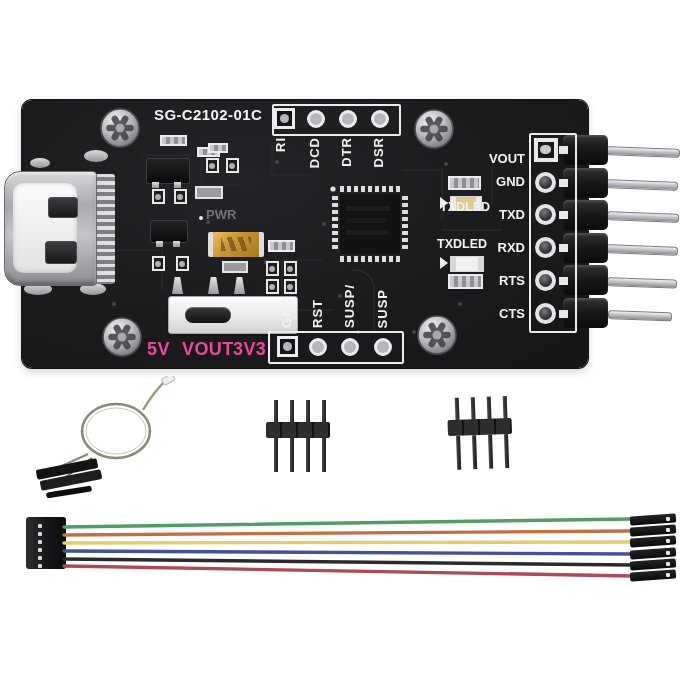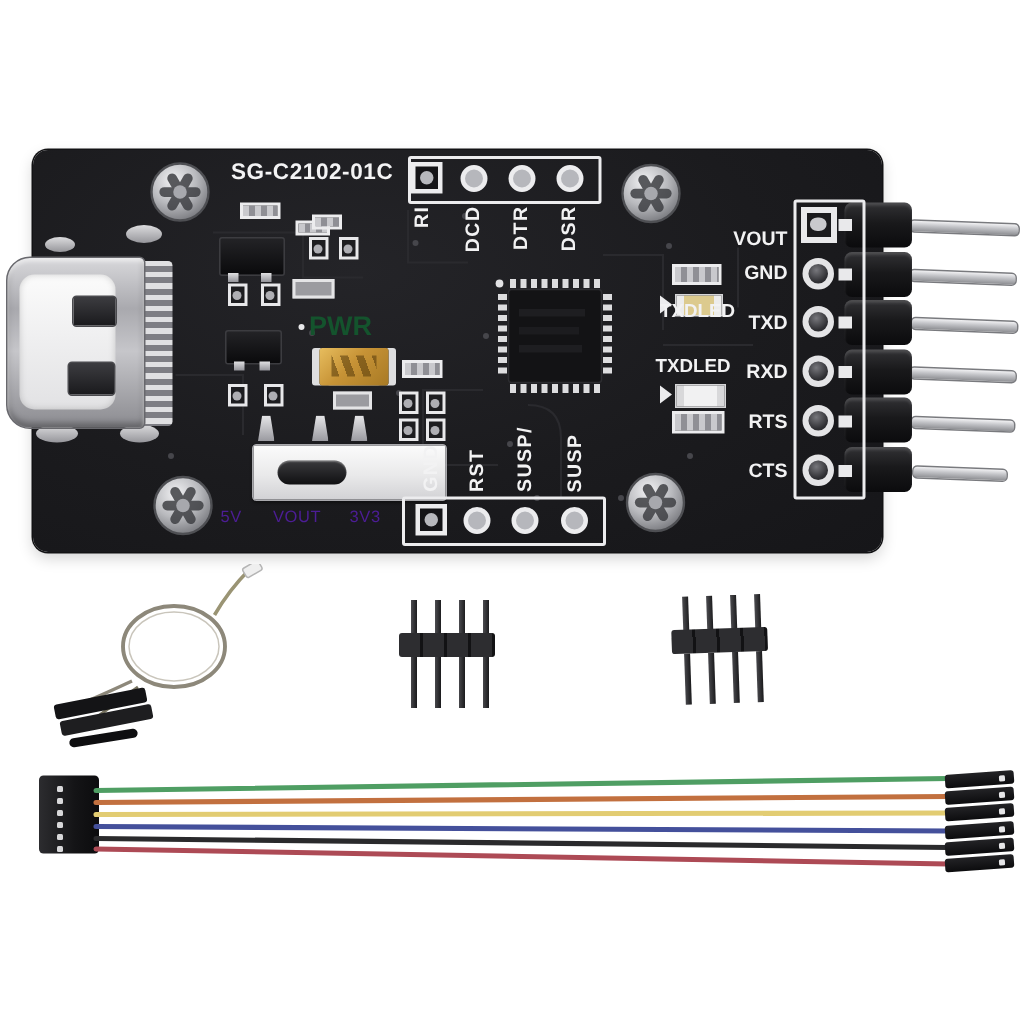--- a/index.html
+++ b/index.html
@@ -17,21 +17,21 @@
   .silkbox{position:absolute;border:2.5px solid #ececee;border-radius:2px;}
   .padrd{position:absolute;width:12px;height:12px;border-radius:50%;background:#b6b7bc;
          border:3px solid #ececee;}
   .padsq{position:absolute;width:15px;height:15px;background:#141417;border:3px solid #ececee;}
   .padsq i{position:absolute;left:3px;top:3px;width:9px;height:9px;border-radius:50%;background:#b6b7bc;}
   .vlabel{position:absolute;writing-mode:vertical-rl;transform:rotate(180deg);color:#f2f2f3;
           font-weight:bold;font-size:13px;letter-spacing:1px;white-space:nowrap;line-height:14px;}
   .hlabel{position:absolute;left:447px;width:78px;text-align:right;color:#f2f2f3;font-weight:bold;
           font-size:13px;line-height:13px;}
   .ledlabel{position:absolute;color:#f2f2f3;font-weight:bold;font-size:12.5px;line-height:13px;}
-  .pwr{position:absolute;left:206px;top:207px;color:#14532d;font-weight:bold;font-size:18px;}
+  .pwr{position:absolute;left:206px;top:207px;color:#737373;font-weight:bold;font-size:13px;}
   .pwrdot{position:absolute;left:199px;top:216px;width:4px;height:4px;background:#e8e8ea;border-radius:50%;}
   
   .res{position:absolute;border:2.5px solid #ececee;background:
        repeating-linear-gradient(90deg,#c9c9cd 0 4px,#8f8f95 4px 8px);}
   .comp{position:absolute;border:2px solid #e4e4e6;background:#9b9ba0;}
   .padu{position:absolute;width:9px;height:11px;border:2.5px solid #e8e8ea;background:#1d1d20;}
   .padu i{position:absolute;left:1px;top:2.5px;width:6px;height:6px;border-radius:50%;background:#aeaeb3;}
   .sot{position:absolute;background:linear-gradient(180deg,#232326,#0a0a0c);border:1px solid #3c3c40;border-radius:2px;}
   .lead{position:absolute;width:7px;height:6px;background:linear-gradient(180deg,#e0e0e2,#94949a);}
   .crystal{position:absolute;left:213px;top:232px;width:46px;height:25px;border-radius:2px;
@@ -43,21 +43,21 @@
   .tri{position:absolute;width:0;height:0;border-left:8px solid #ececee;
        border-top:6px solid transparent;border-bottom:6px solid transparent;}
   .post{position:absolute;width:11px;height:17px;background:linear-gradient(180deg,#e6e6e8,#9a9aa0);
         clip-path:polygon(25% 0,75% 0,100% 100%,0 100%);}
   
   .switch{position:absolute;left:168px;top:296px;width:128px;height:36px;border-radius:3px;
           background:linear-gradient(180deg,#fbfbfb 0%,#e9e9ea 55%,#d2d2d5 100%);
           border:1px solid #a9a9ad;box-shadow:0 1px 2px rgba(0,0,0,.4);}
   .slider{position:absolute;left:16px;top:10px;width:46px;height:16px;border-radius:8px;
           background:linear-gradient(180deg,#3a3a3d,#101012);box-shadow:inset 0 1px 1px rgba(255,255,255,.3);}
-  .swlabel{position:absolute;color:#4c1d95;font-weight:normal;font-size:11px;letter-spacing:.4px;}
+  .swlabel{position:absolute;color:#ec4899;font-weight:bold;font-size:18px;letter-spacing:.4px;}
   
   .hole{position:absolute;width:13px;height:13px;border-radius:50%;border:4px solid #e4e4e6;
         background:radial-gradient(circle at 40% 32%,#77777c 0%,#303034 65%,#202024 100%);}
   .holesq{position:absolute;width:16px;height:16px;border:4px solid #e9e9eb;background:#1a1a1d;}
   .holesq i{position:absolute;left:2px;top:3px;width:11px;height:9px;border-radius:45%;background:#c9c9cd;}
   .holetab{position:absolute;width:9px;height:8px;background:#e9e9eb;}
   .blk{position:absolute;left:563px;width:45px;height:30px;border-radius:5px;
        background:linear-gradient(180deg,#323235 0%,#19191b 45%,#0b0b0d 100%);
        box-shadow:inset 0 2px 2px rgba(255,255,255,.14);}
   .pin{position:absolute;height:7px;border-radius:3.5px;border:1px solid #797a7e;

